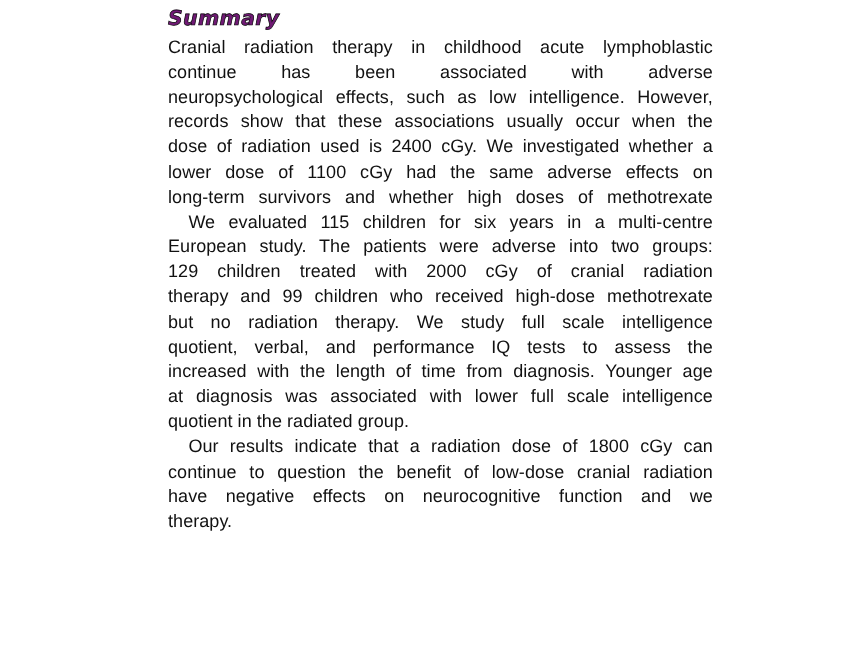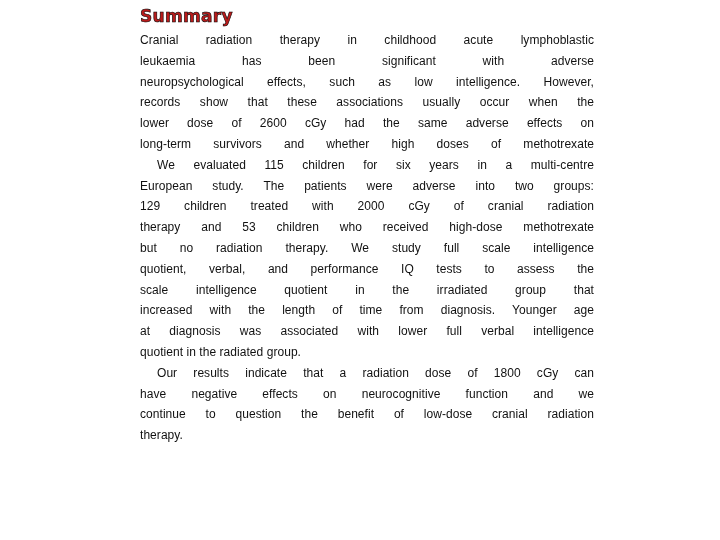--- a/index.html
+++ b/index.html
@@ -21,25 +21,26 @@
       color: #111111;
       font-family: "Liberation Sans", sans-serif;
     }
     .heading {
       font-family: "DejaVu Sans", sans-serif;
       font-weight: bold;
       font-size: 17px;
       letter-spacing: 0.3px;
       line-height: 24px;
       margin: 0 0 2px 0;
-      color: #b91c1c;
+      color: #701a75;
+      font-style: italic;
       -webkit-text-stroke: 0.6px #000;
     }
     .para {
-      font-size: 12px;
+      font-size: 15px;
       line-height: 20.8px;
       text-align: justify;
       margin: 0;
       letter-spacing: 0.05px;
     }
     .line {
       display: block;
       text-align: justify;
       text-align-last: justify;
       white-space: nowrap;
@@ -54,39 +55,39 @@
     }
   </style>
 </head>
 <body>
 
 <div class="page">
   <div class="heading">Summary</div>
 
   <div class="para">
     <span class="line">Cranial radiation therapy in childhood acute lymphoblastic</span>
-    <span class="line">leukaemia has been significant with adverse</span>
+    <span class="line">continue has been associated with adverse</span>
     <span class="line">neuropsychological effects, such as low intelligence. However,</span>
     <span class="line">records show that these associations usually occur when the</span>
-    <span class="line">lower dose of 2600 cGy had the same adverse effects on</span>
+    <span class="line">dose of radiation used is 2400 cGy. We investigated whether a</span>
+    <span class="line">lower dose of 1100 cGy had the same adverse effects on</span>
     <span class="line">long-term survivors and whether high doses of methotrexate</span>
   </div>
 
   <div class="para">
     <span class="line indent-line">We evaluated 115 children for six years in a multi-centre</span>
     <span class="line">European study. The patients were adverse into two groups:</span>
     <span class="line">129 children treated with 2000 cGy of cranial radiation</span>
-    <span class="line">therapy and 53 children who received high-dose methotrexate</span>
+    <span class="line">therapy and 99 children who received high-dose methotrexate</span>
     <span class="line">but no radiation therapy. We study full scale intelligence</span>
     <span class="line">quotient, verbal, and performance IQ tests to assess the</span>
-    <span class="line">scale intelligence quotient in the irradiated group that</span>
     <span class="line">increased with the length of time from diagnosis. Younger age</span>
-    <span class="line">at diagnosis was associated with lower full verbal intelligence</span>
+    <span class="line">at diagnosis was associated with lower full scale intelligence</span>
     <span class="line last">quotient in the radiated group.</span>
   </div>
 
   <div class="para">
     <span class="line indent-line">Our results indicate that a radiation dose of 1800 cGy can</span>
+    <span class="line">continue to question the benefit of low-dose cranial radiation</span>
     <span class="line">have negative effects on neurocognitive function and we</span>
-    <span class="line">continue to question the benefit of low-dose cranial radiation</span>
     <span class="line last">therapy.</span>
   </div>
 </div>
 
 </body></html>

